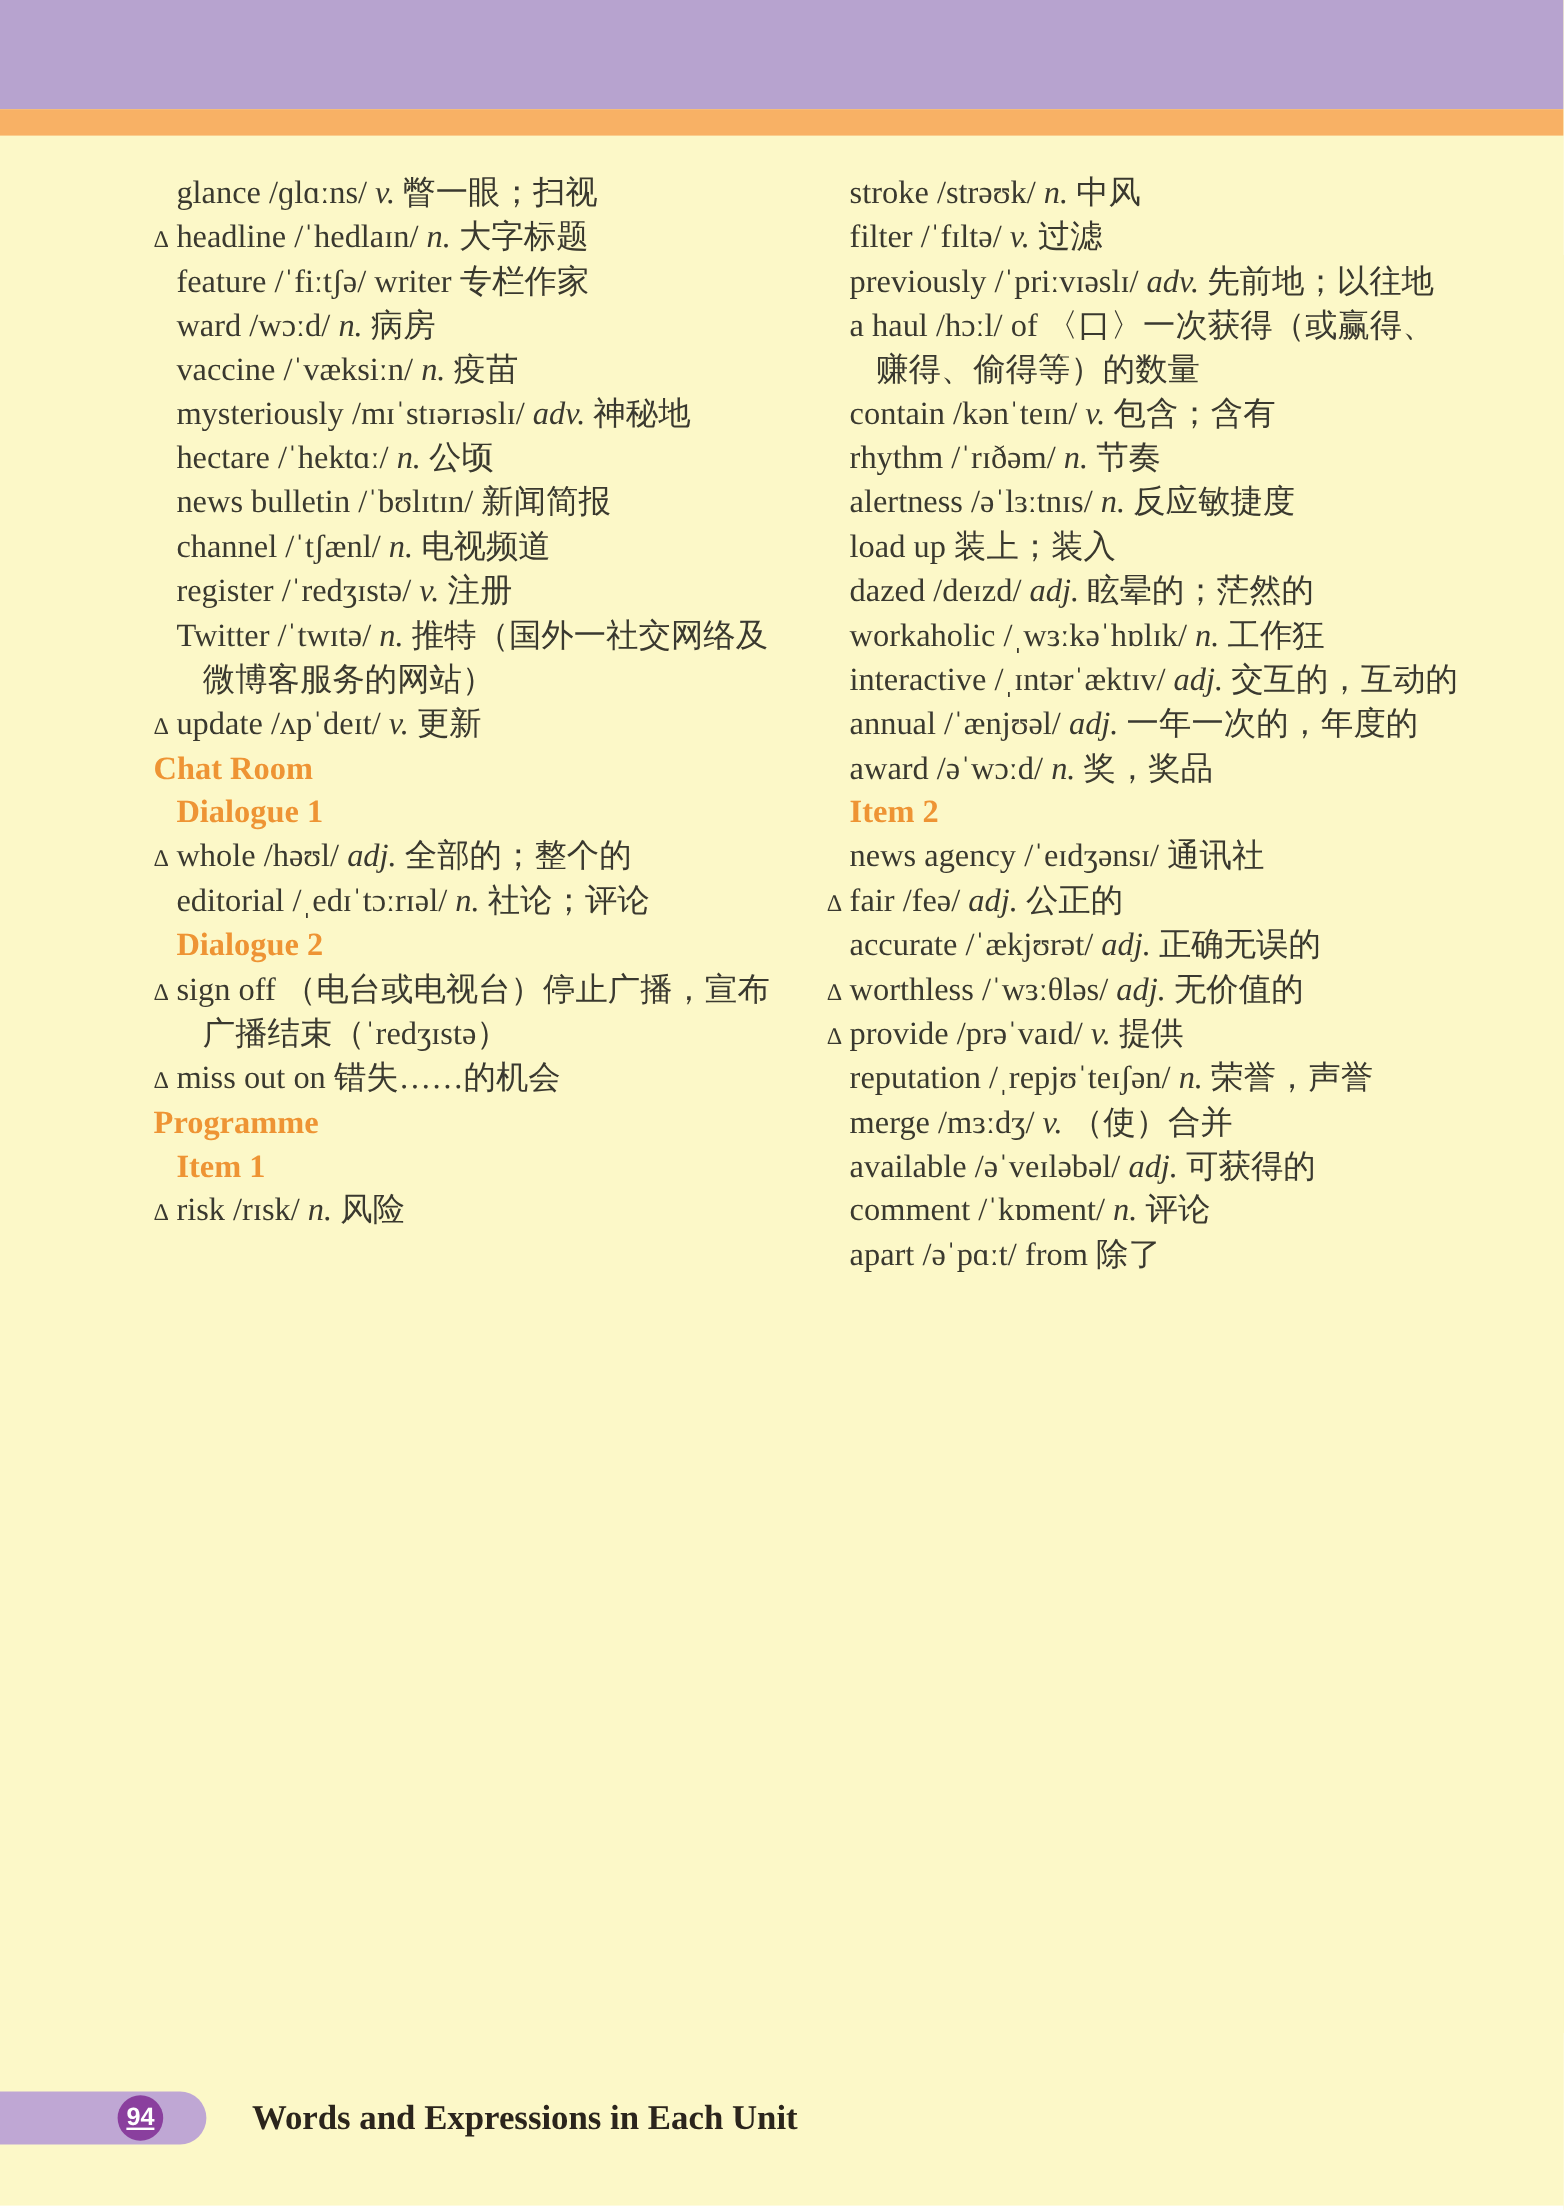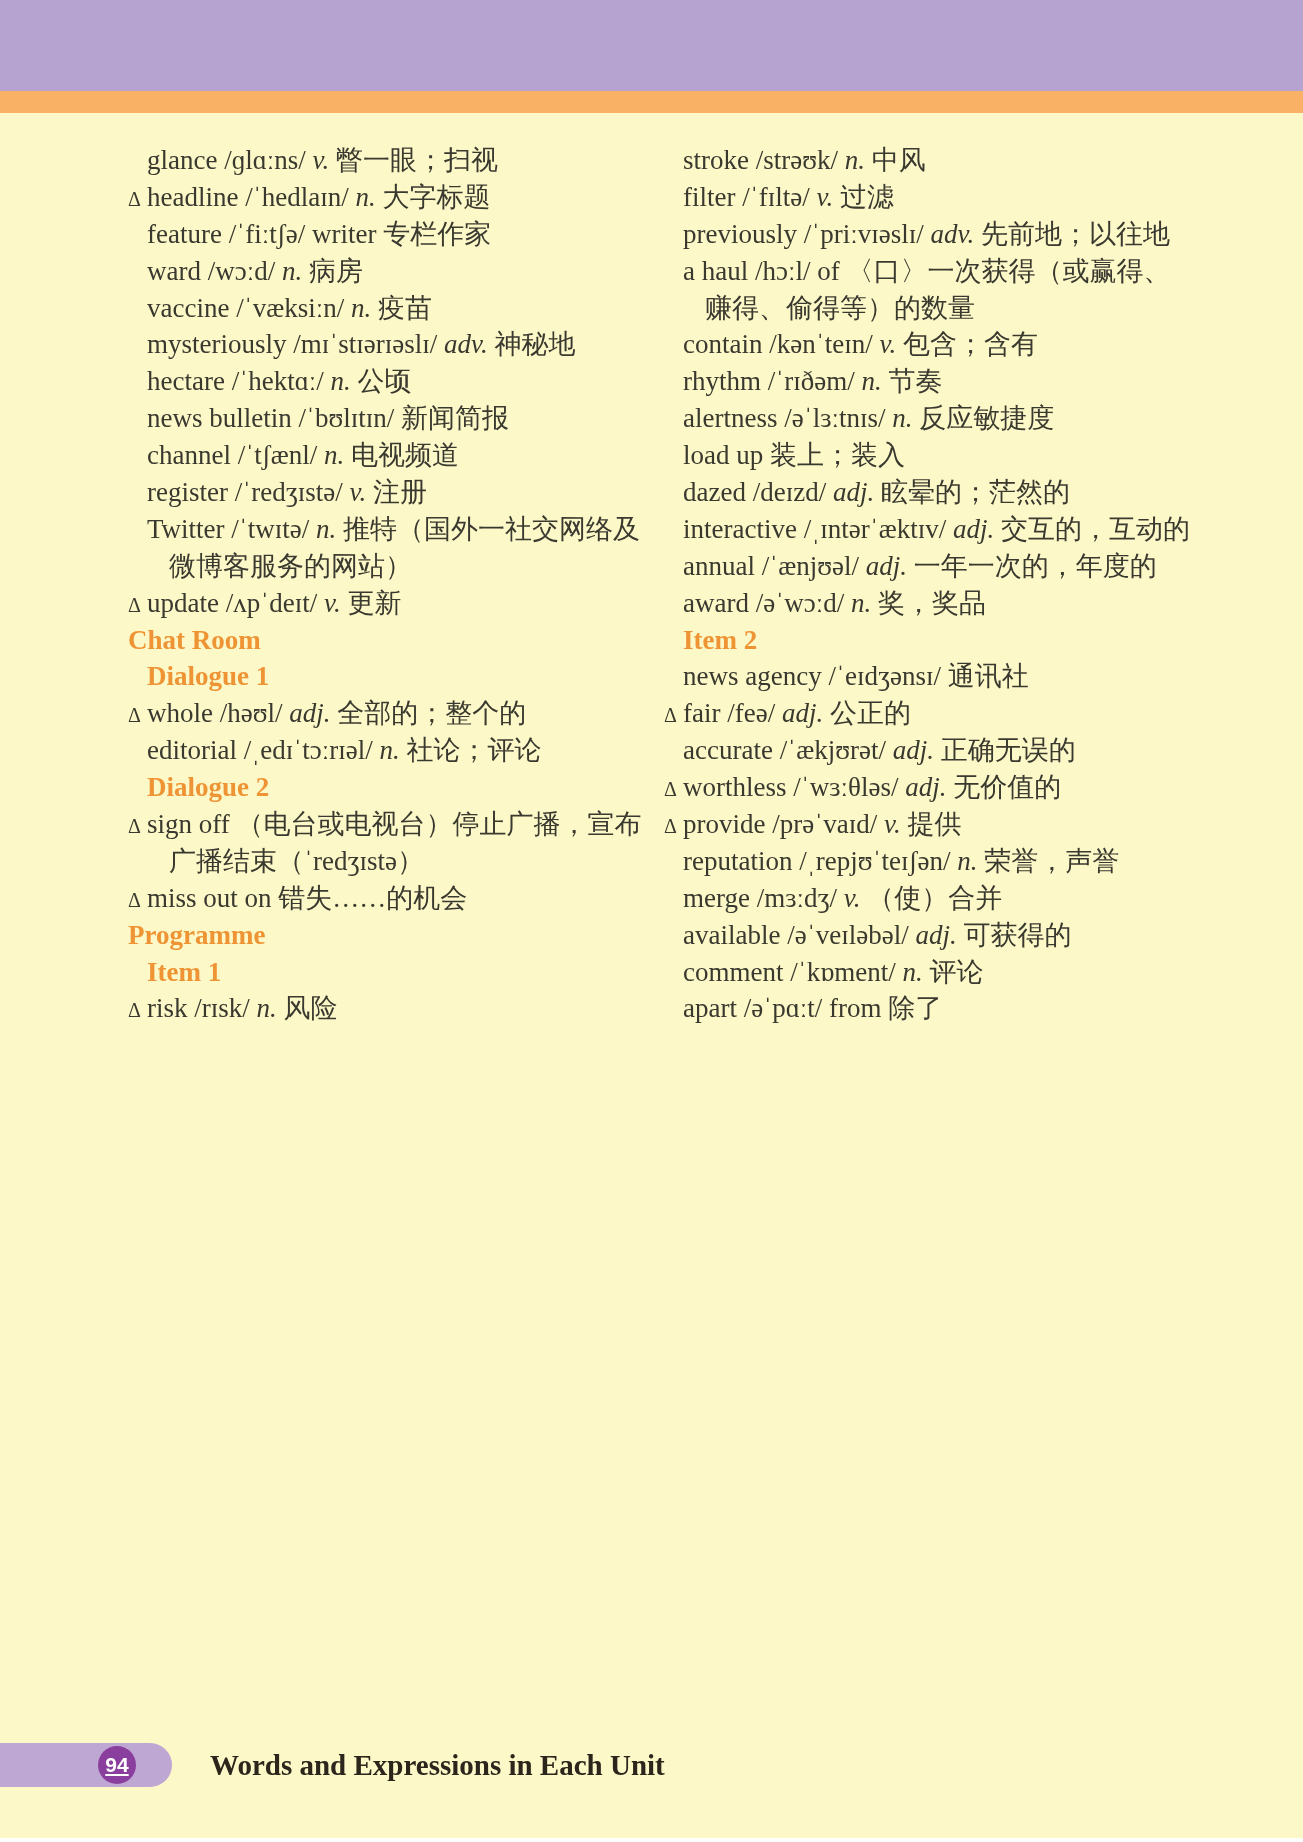--- a/index.html
+++ b/index.html
@@ -22,21 +22,21 @@
   .accent-stripe{
     position:absolute;left:0;top:91px;width:100%;height:22px;
     background:var(--stripe,#f8b165);
   }
   .col{
     position:absolute;
     color:var(--text,#3a392f);
     font-size:27px;
   }
   #col-left{left:128px;top:142px;width:545px;}
-  #col-right{left:664px;top:142px;width:590px;}
+  #col-right{left:689px;top:142px;width:590px;}
   .line{
     height:36.9px;line-height:36.9px;
     white-space:nowrap;
     padding-left:19px;
   }
   .line.marked{padding-left:0;}
   .line.cont{padding-left:41px;}
   .marker{
     display:inline-block;width:19px;
     font-size:20px;
@@ -106,20 +106,21 @@
       <div class="line"><span class="word">stroke</span><span class="phon"> /strəʊk/</span><span class="pos"> n.</span><span class="def"> 中风</span></div>
       <div class="line"><span class="word">filter</span><span class="phon"> /ˈfɪltə/</span><span class="pos"> v.</span><span class="def"> 过滤</span></div>
       <div class="line"><span class="word">previously</span><span class="phon"> /ˈpriːvɪəslɪ/</span><span class="pos"> adv.</span><span class="def"> 先前地；以往地</span></div>
       <div class="line"><span class="word">a haul</span><span class="phon"> /hɔːl/</span><span class="mid"> of</span><span class="def"> 〈口〉一次获得（或赢得、</span></div>
       <div class="line cont"><span class="def">赚得、偷得等）的数量</span></div>
       <div class="line"><span class="word">contain</span><span class="phon"> /kənˈteɪn/</span><span class="pos"> v.</span><span class="def"> 包含；含有</span></div>
       <div class="line"><span class="word">rhythm</span><span class="phon"> /ˈrɪðəm/</span><span class="pos"> n.</span><span class="def"> 节奏</span></div>
       <div class="line"><span class="word">alertness</span><span class="phon"> /əˈlɜːtnɪs/</span><span class="pos"> n.</span><span class="def"> 反应敏捷度</span></div>
       <div class="line"><span class="word">load up</span><span class="def"> 装上；装入</span></div>
       <div class="line"><span class="word">dazed</span><span class="phon"> /deɪzd/</span><span class="pos"> adj.</span><span class="def"> 眩晕的；茫然的</span></div>
+      <div class="line"><span class="word">workaholic</span><span class="phon"> /ˌwɜːkəˈhɒlɪk/</span><span class="pos"> n.</span><span class="def"> 工作狂</span></div>
       <div class="line"><span class="word">interactive</span><span class="phon"> /ˌɪntərˈæktɪv/</span><span class="pos"> adj.</span><span class="def"> 交互的，互动的</span></div>
       <div class="line"><span class="word">annual</span><span class="phon"> /ˈænjʊəl/</span><span class="pos"> adj.</span><span class="def"> 一年一次的，年度的</span></div>
       <div class="line"><span class="word">award</span><span class="phon"> /əˈwɔːd/</span><span class="pos"> n.</span><span class="def"> 奖，奖品</span></div>
       <div class="line head lvl2">Item 2</div>
       <div class="line"><span class="word">news agency</span><span class="phon"> /ˈeɪdʒənsɪ/</span><span class="def"> 通讯社</span></div>
       <div class="line marked"><span class="marker">Δ</span><span class="word">fair</span><span class="phon"> /feə/</span><span class="pos"> adj.</span><span class="def"> 公正的</span></div>
       <div class="line"><span class="word">accurate</span><span class="phon"> /ˈækjʊrət/</span><span class="pos"> adj.</span><span class="def"> 正确无误的</span></div>
       <div class="line marked"><span class="marker">Δ</span><span class="word">worthless</span><span class="phon"> /ˈwɜːθləs/</span><span class="pos"> adj.</span><span class="def"> 无价值的</span></div>
       <div class="line marked"><span class="marker">Δ</span><span class="word">provide</span><span class="phon"> /prəˈvaɪd/</span><span class="pos"> v.</span><span class="def"> 提供</span></div>
       <div class="line"><span class="word">reputation</span><span class="phon"> /ˌrepjʊˈteɪʃən/</span><span class="pos"> n.</span><span class="def"> 荣誉，声誉</span></div>

